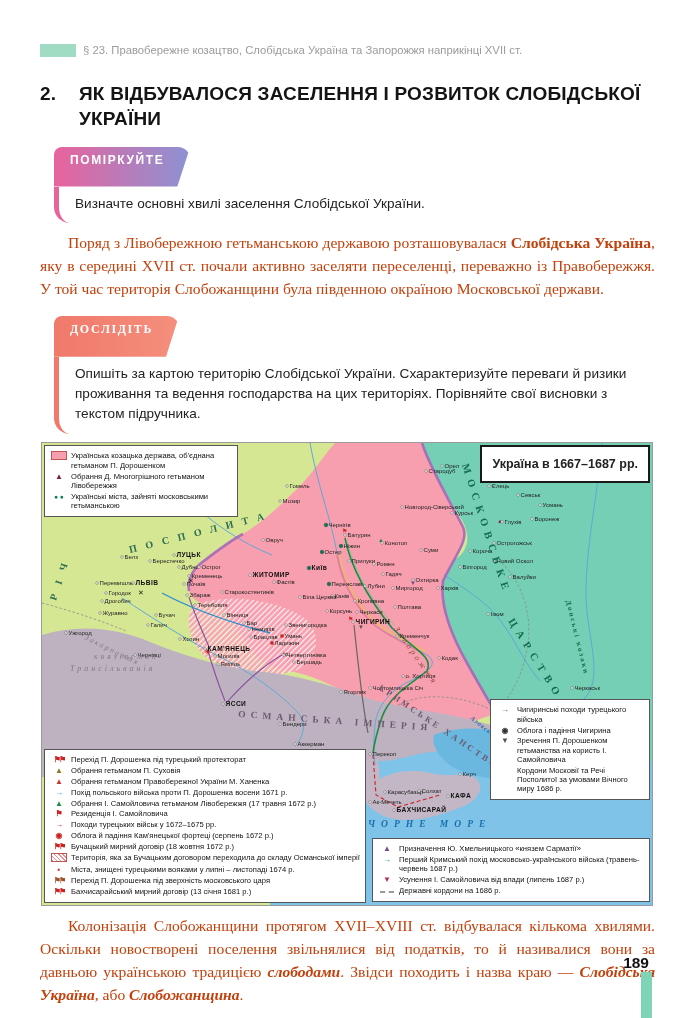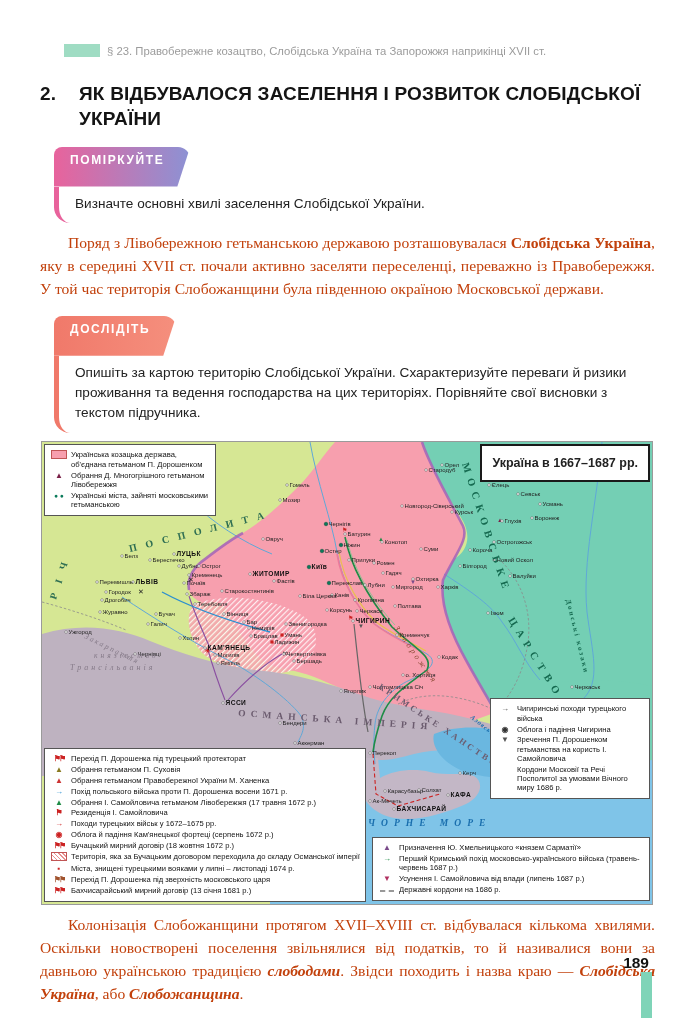--- a/index.html
+++ b/index.html
@@ -1,53 +1,53 @@
 <!DOCTYPE html>
 <html lang="uk"><head>
 <meta charset="utf-8">
 <style>
   html,body{margin:0;padding:0;background:#fff;}
   .page{width:695px;height:1018px;position:relative;background:#fff;overflow:hidden;
         font-family:"Liberation Sans",sans-serif;color:#222;}
   .content{padding:44px 40px 0 40px;}
 
   
-  .kicker{display:flex;align-items:center;gap:7px;font-size:11.3px;color:#9b9b9b;margin-left:24px;}
+  .kicker{display:flex;align-items:flex-start;gap:7px;font-size:11.3px;color:#9b9b9b;}
   .kicker-swatch{width:36px;height:13px;background:#9fdcc3;flex:0 0 36px;}
 
   
   .title{display:flex;gap:13px;margin-top:24px;font-weight:bold;font-size:19px;
          line-height:1.33;color:#141414;letter-spacing:.2px;}
   .title-num{flex:0 0 26px;}
 
   
   .callout{margin:15px 0 4px 14px;}
   .badge{display:inline-block;color:#fff;font-weight:bold;font-size:12px;letter-spacing:1.6px;
          padding:6px 26px 20px 16px;clip-path:polygon(0 0,100% 0,calc(100% - 13px) 100%,0 100%);
          border-radius:8px 12px 0 0;}
   .ponder .badge{background:linear-gradient(90deg,#e8639c,#8c92d4);}
-  .explore .badge{background:linear-gradient(90deg,#f0796a,#f58f7d);}
+  .explore .badge{background:linear-gradient(90deg,#f0796a,#f58f7d);font-family:Liberation Serif, serif;}
   .callout-body{border-left:5px solid #e8639c;border-radius:0 0 0 16px;
                 padding:7px 4px 9px 16px;font-size:13.6px;line-height:1.5;color:#222;}
   .explore .callout-body{border-color:#f0796a;}
 
   
   .para{font-family:"Liberation Serif",serif;font-size:15.6px;line-height:1.47;
         text-align:justify;text-indent:28px;margin:9px 0 0 0;color:#c2410c;}
   .seg-b{font-weight:bold;}
   .seg-bi{font-weight:bold;font-style:italic;}
 
   
   .map-wrap{position:relative;width:612px;height:464px;margin:8px 0 0 1px;
             border:1px solid #9a9a9a;box-sizing:border-box;background:#d6e794;}
   .map-wrap svg{position:absolute;left:0;top:0;}
 
   .map-legend{position:absolute;background:#fff;border:1px solid #555;
               padding:4px 5px;font-size:7.6px;line-height:1.22;color:#111;box-sizing:border-box;}
-  .lg-tl{left:2px;top:2px;width:172px;}
+  .lg-tl{left:2px;top:2px;width:194px;}
   .lg-bl{left:2px;bottom:2px;width:322px;}
   .lg-r{right:2px;top:256px;width:160px;}
   .lg-br{right:2px;bottom:3px;width:278px;}
   .map-title{position:absolute;top:2px;right:2px;background:#fff;border:2px solid #1a1a1a;
              font-weight:bold;font-size:12.5px;padding:10px 10px;white-space:nowrap;}
 
   .lg-row{display:flex;align-items:flex-start;gap:3px;margin:1.6px 0;}
   .ic{flex:0 0 18px;text-align:center;font-size:8px;line-height:9px;}
   .ic b{font-style:normal;}
   .sw{display:inline-block;width:14px;height:7px;border:1px solid #c05555;background:#f79fae;}

